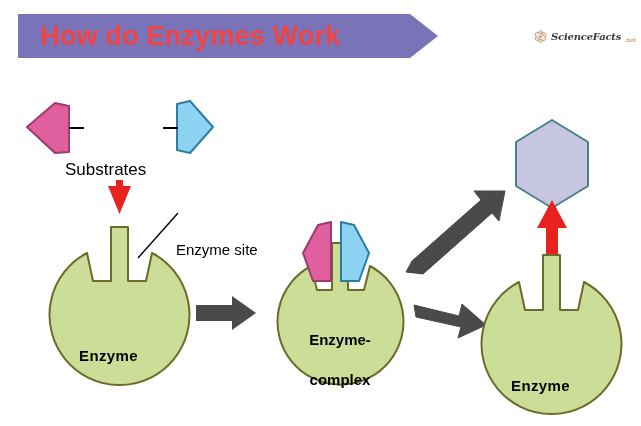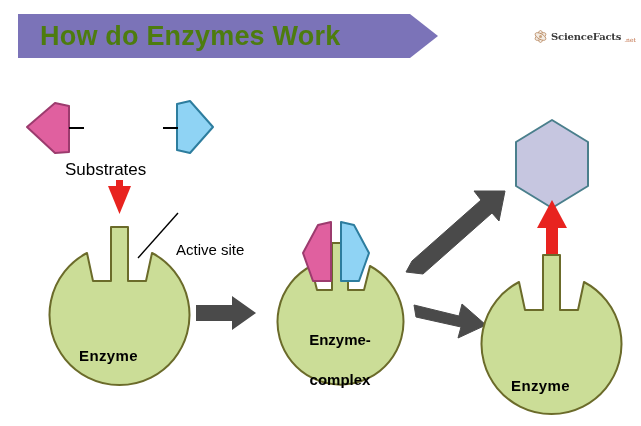--- a/index.html
+++ b/index.html
@@ -36,39 +36,40 @@
   #title-banner .shape {
     position: absolute;
     inset: 0;
   }
   #title-text {
     position: absolute;
     left: 22px;
     top: 0;
     height: 28px;
     line-height: 44px;
-    color: #4d7c0f;
+    color: #ef4444;
     font-size: 27px;
     font-weight: bold;
     letter-spacing: 0.2px;
     white-space: nowrap;
   }
 
   
   #logo {
     position: absolute;
     left: 533px;
     top: 29px;
     display: flex;
     align-items: center;
     gap: 3px;
   }
   #logo-word {
     font-family: "DejaVu Serif", serif;
     font-size: 10px;
+    font-style: italic;
     font-weight: bold;
     color: #3b3b3b;
     letter-spacing: -0.2px;
   }
   #logo-tld {
     font-family: "DejaVu Serif", serif;
     font-size: 6px;
     color: #c0714a;
     align-self: flex-end;
     padding-bottom: 1px;
@@ -230,21 +231,21 @@
              A 70 70 0 1 1 519 282
              L 525 310
              L 543 310
              L 543 255
              Z" fill="#cbdd97" stroke="#6b6b2a" stroke-width="2" stroke-linejoin="round"></path>
 
   </svg>
 
   <div class="lbl" id="substrates-label">Substrates</div>
 
-  <div class="lbl" id="active-site-label">Active site</div>
+  <div class="lbl" id="active-site-label">Enzyme site</div>
 
   <div class="lbl" id="enzyme-label-left">Enzyme</div>
 
   <div class="lbl" id="complex-label">
     <span>Enzyme-</span><br>
     <br>
     <span>complex</span>
   </div>
 
   <div class="lbl" id="enzyme-label-right">Enzyme</div>

